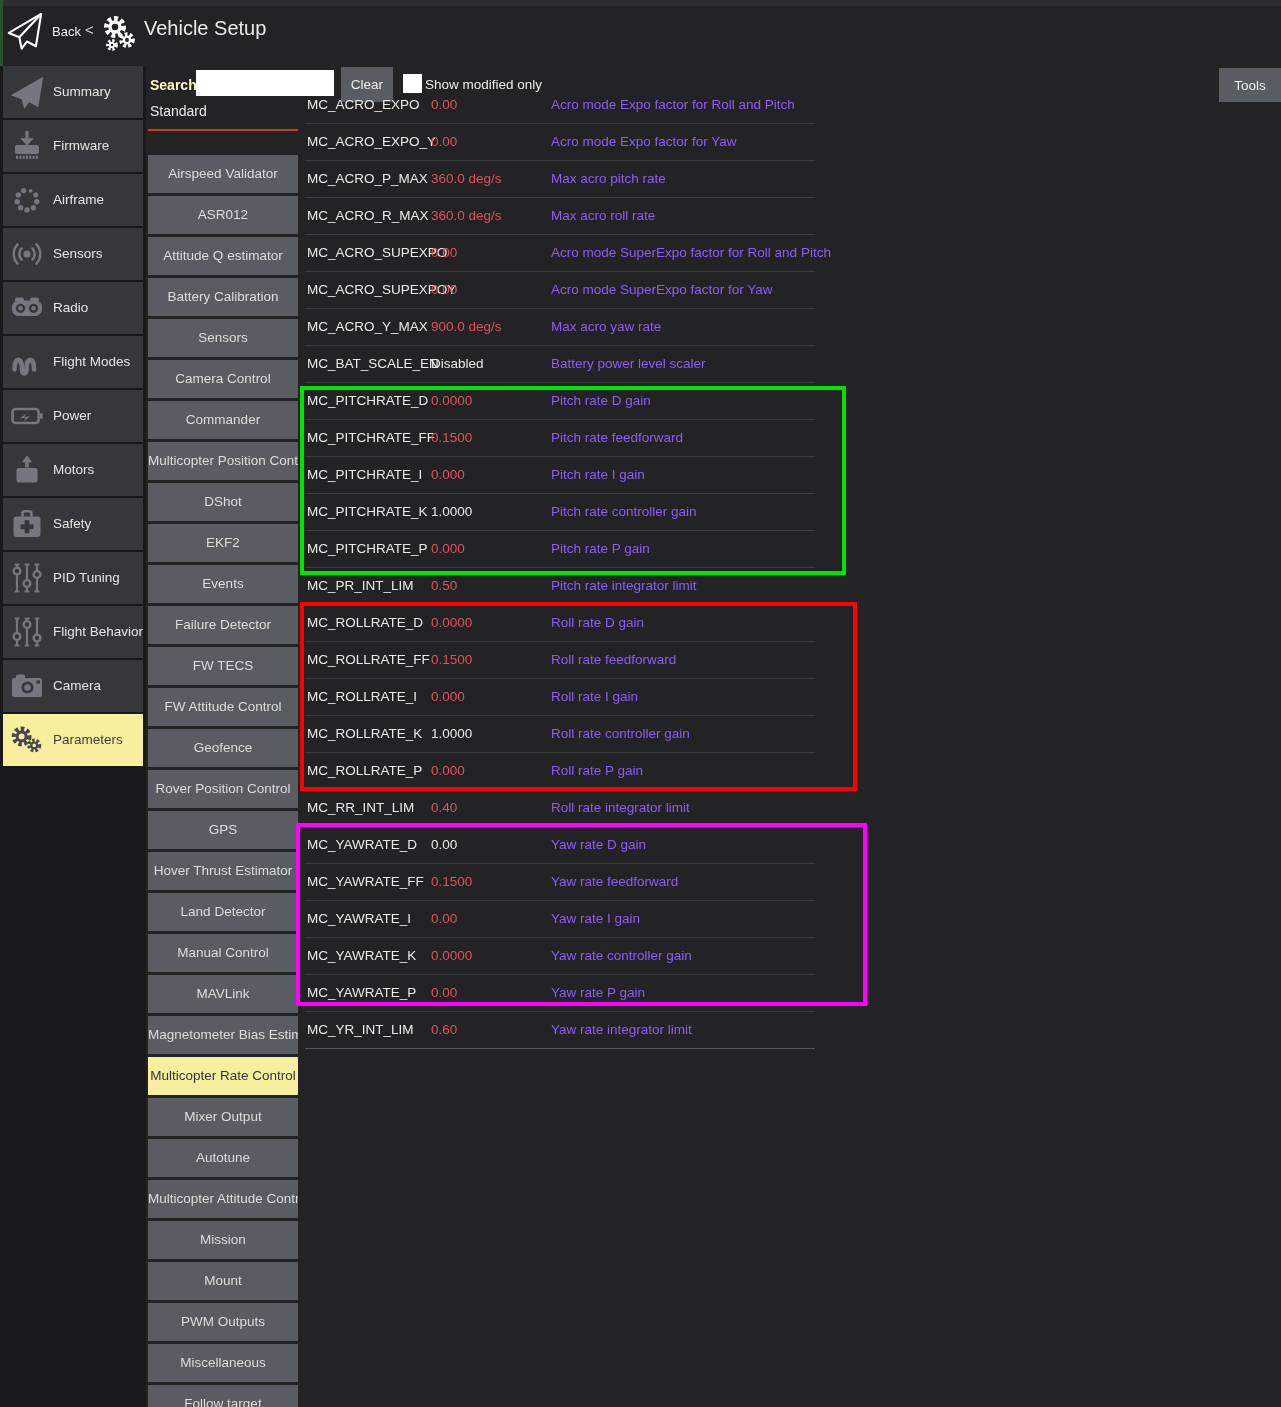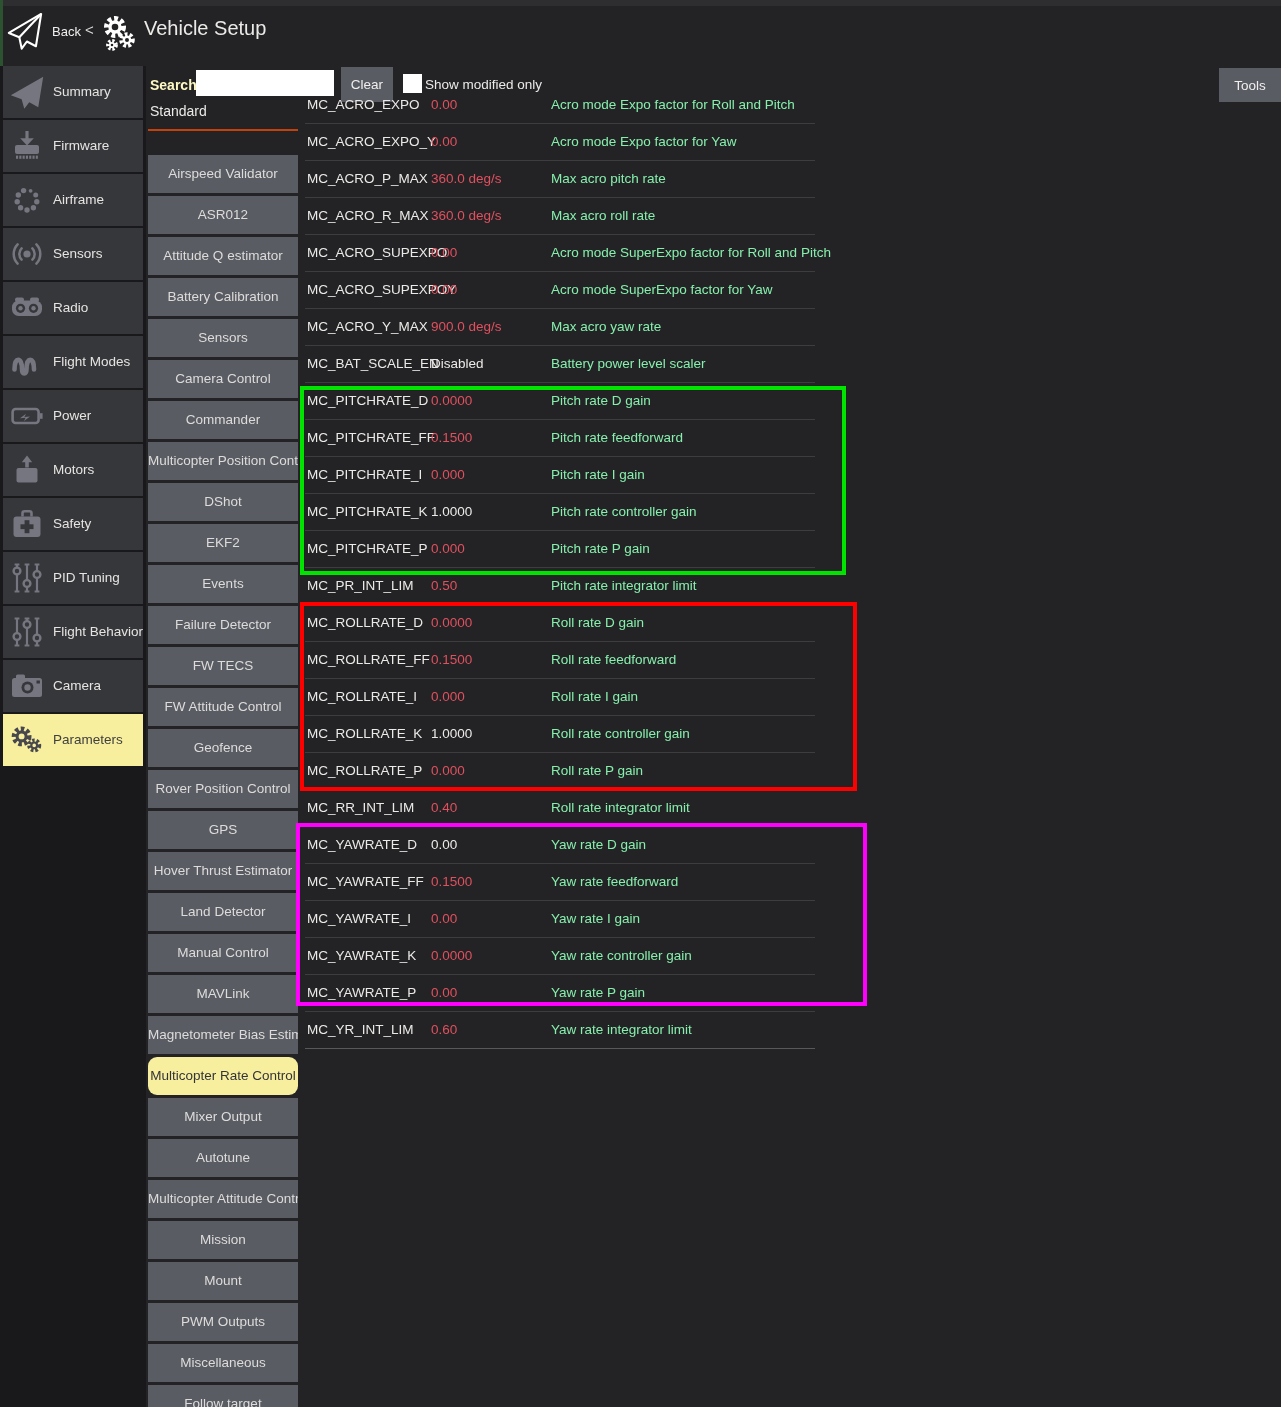--- a/index.html
+++ b/index.html
@@ -26,41 +26,41 @@
   .side-item.active{background:#f7ef9e;}
   .side-item.active .icn{color:#47474d;}
   .side-item.active .lbl{color:#404040;}
   
   .categories{position:absolute;left:148px;top:103px;width:150px;}
   .cat-header{height:26px;font-size:14px;color:#eceae7;border-bottom:2px solid #c2410c;padding-left:2px;}
   .cat-list{margin-top:24px;}
   .cat-btn{position:relative;height:38px;margin-bottom:3px;background:#5a5c64;color:#dddcda;
            font-size:13.5px;text-align:center;line-height:38px;white-space:nowrap;
            overflow:hidden;cursor:pointer;}
-  .cat-btn.active{background:#f7ef9e;color:#33343a;border-radius:9px;}
+  .cat-btn.active{background:#f7ef9e;color:#33343a;}
   
   .search-label{position:absolute;left:150px;top:77px;font-size:14px;color:#fef9c3;font-weight:bold;}
   .search-input{position:absolute;left:196px;top:70px;width:130px;height:24px;background:#fff;
                 border:1px solid #fff;font-size:13px;padding:0 3px;color:#222;outline:none;}
   .clear-btn{position:absolute;left:341px;top:67px;width:52px;height:35px;background:#5a5c64;
              color:#f0efed;font-size:13.5px;border:none;cursor:pointer;}
   .modified-box{position:absolute;left:403px;top:74px;width:19px;height:19px;background:#fff;cursor:pointer;}
   .modified-label{position:absolute;left:425px;top:77px;font-size:13.5px;color:#eceae7;}
   .tools-btn{position:absolute;left:1219px;top:68px;width:62px;height:34px;background:#5a5c64;
              color:#f0efed;font-size:13.5px;border:none;cursor:pointer;}
   
   .param-table{position:absolute;left:305px;top:87px;width:510px;}
   .param-row{position:relative;height:36px;border-bottom:1px solid #3d3d3f;cursor:pointer;}
   .param-row:last-child{border-bottom:1px solid #585858;}
   .param-row .pname{position:absolute;left:2px;top:0;line-height:35px;font-size:13.5px;
                     color:#eceae7;white-space:nowrap;}
   .param-row .pval{position:absolute;left:126px;top:0;line-height:35px;font-size:13.5px;
                    color:#eceae7;white-space:nowrap;}
   .param-row .pdesc{position:absolute;left:246px;top:0;line-height:35px;font-size:13.5px;
-                    color:#86efac;white-space:nowrap;}
+                    color:#8b5cf6;white-space:nowrap;}
   
   .hl-box{position:absolute;border:4px solid #fff;pointer-events:none;z-index:5;}
   .hl-green{left:300px;top:386px;width:538px;height:181px;}
   .hl-red{left:300px;top:602px;width:549px;height:181px;}
   .hl-magenta{left:296px;top:823px;width:563px;height:175px;}
   svg{display:block;width:100%;height:100%;}
 </style>
 </head>
 <body>
 

